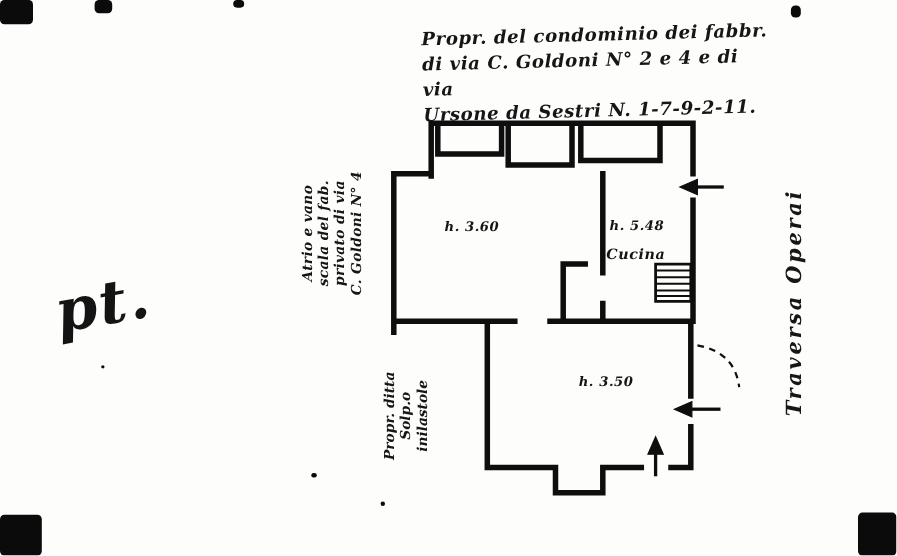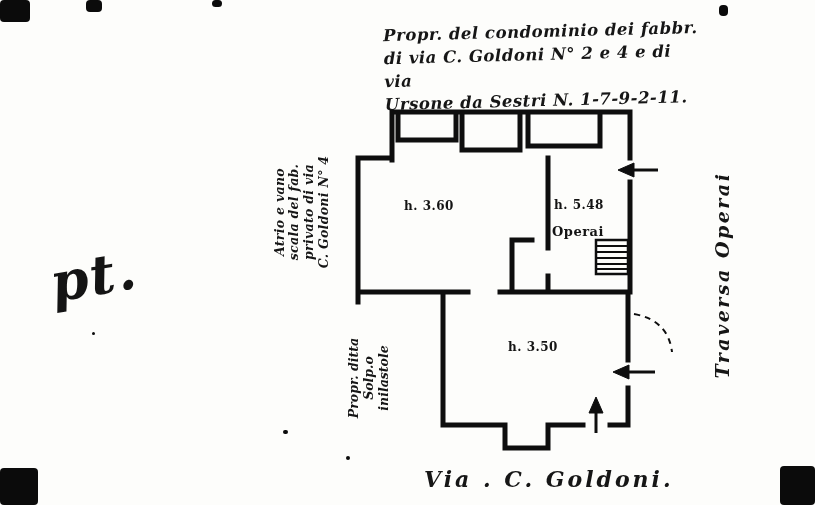--- a/index.html
+++ b/index.html
@@ -33,27 +33,27 @@
     transform:rotate(-90deg);
     font-size:12.5px;line-height:1.2;
   }
   .pt{
     left:50px;top:244px;
     font-size:54px;font-weight:bold;font-style:italic;
     transform:rotate(-10deg);
     letter-spacing:2px;
   }
   .room-label{
-    font-size:12px;font-weight:bold;
+    font-size:12px;font-style:italic;font-weight:bold;
     text-align:center;letter-spacing:.5px;
   }
   .lbl-h360{left:393px;top:199px;width:72px;}
   .lbl-h460{left:547px;top:198px;width:64px;}
   .lbl-cucina{left:543px;top:224px;width:70px;font-size:13px;}
-  .lbl-h350{left:494px;top:340px;width:78px;}
+  .lbl-h350{left:512px;top:340px;width:78px;}
   .traversa{
     left:592px;top:262px;width:260px;height:26px;
     transform:rotate(-90deg);
     font-size:19px;letter-spacing:2.5px;white-space:nowrap;
   }
   .via{
     left:424px;top:466px;
     font-size:22px;letter-spacing:3px;white-space:nowrap;
   }
   .artifact{background:#0b0b0b;position:absolute;}
@@ -118,25 +118,24 @@
   <div class="abs pt">pt.</div>
 
   <div class="abs hand rot propr">
     <div>Propr. ditta</div>
     <div>Solp.o</div>
     <div>inilastole</div>
   </div>
 
   <div class="abs room-label lbl-h360">h. 3.60</div>
   <div class="abs room-label lbl-h460">h. 5.48</div>
-  <div class="abs room-label lbl-cucina">Operai</div>
+  <div class="abs room-label lbl-cucina">Cucina</div>
   <div class="abs room-label lbl-h350">h. 3.50</div>
 
   <div class="abs hand rot traversa">Traversa  Operai</div>
-  <div class="abs hand via">Via . C. Goldoni.</div>
 
   <div class="artifact r2" style="left:0;top:0;width:30px;height:22px;"></div>
   <div class="artifact r2" style="left:86px;top:0;width:16px;height:12px;"></div>
   <div class="artifact r2" style="left:212px;top:0;width:10px;height:7px;"></div>
   <div class="artifact r2" style="left:719px;top:5px;width:9px;height:11px;"></div>
   <div class="artifact r2" style="left:0;top:468px;width:38px;height:37px;"></div>
   <div class="artifact r2" style="left:780px;top:466px;width:35px;height:39px;"></div>
   <div class="artifact r2" style="left:283px;top:430px;width:5px;height:4px;"></div>
   <div class="artifact r2" style="left:346px;top:456px;width:4px;height:4px;"></div>
   <div class="artifact r2" style="left:92px;top:332px;width:3px;height:3px;"></div>

